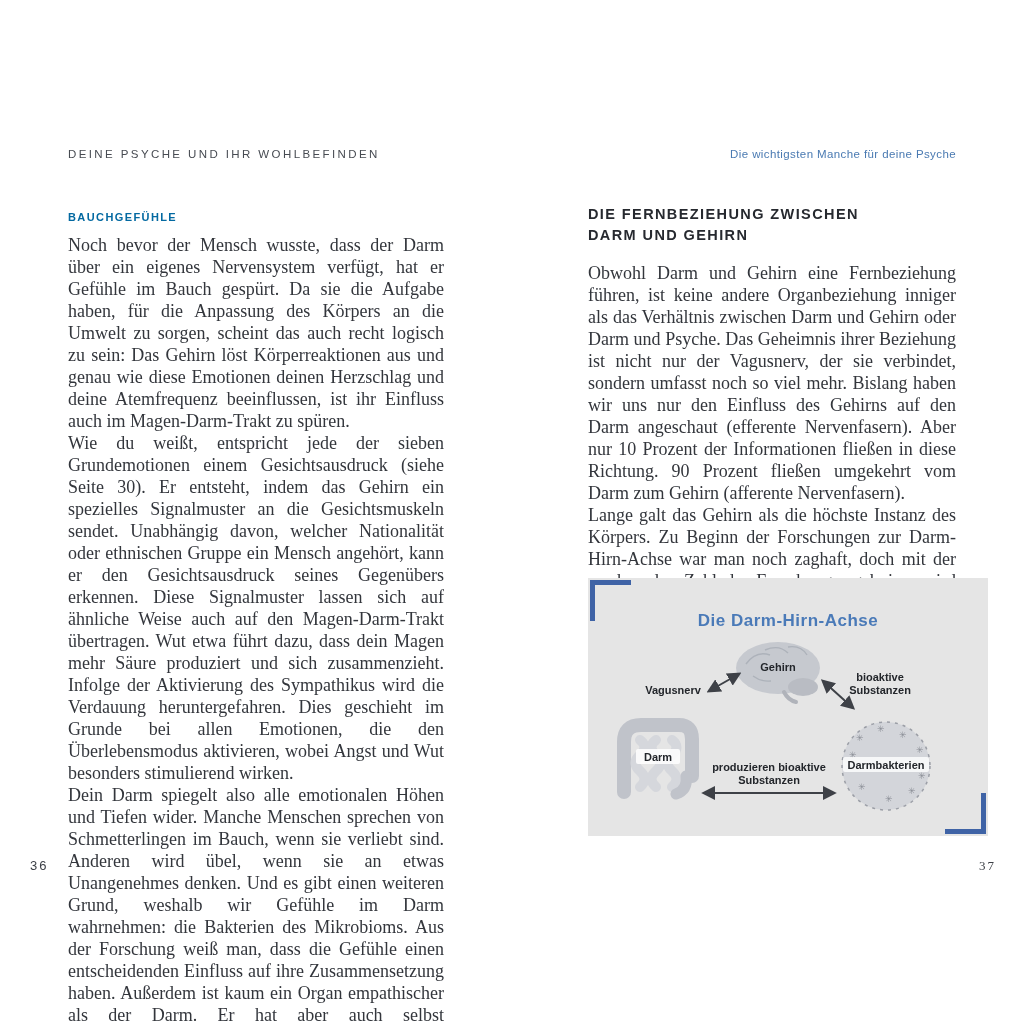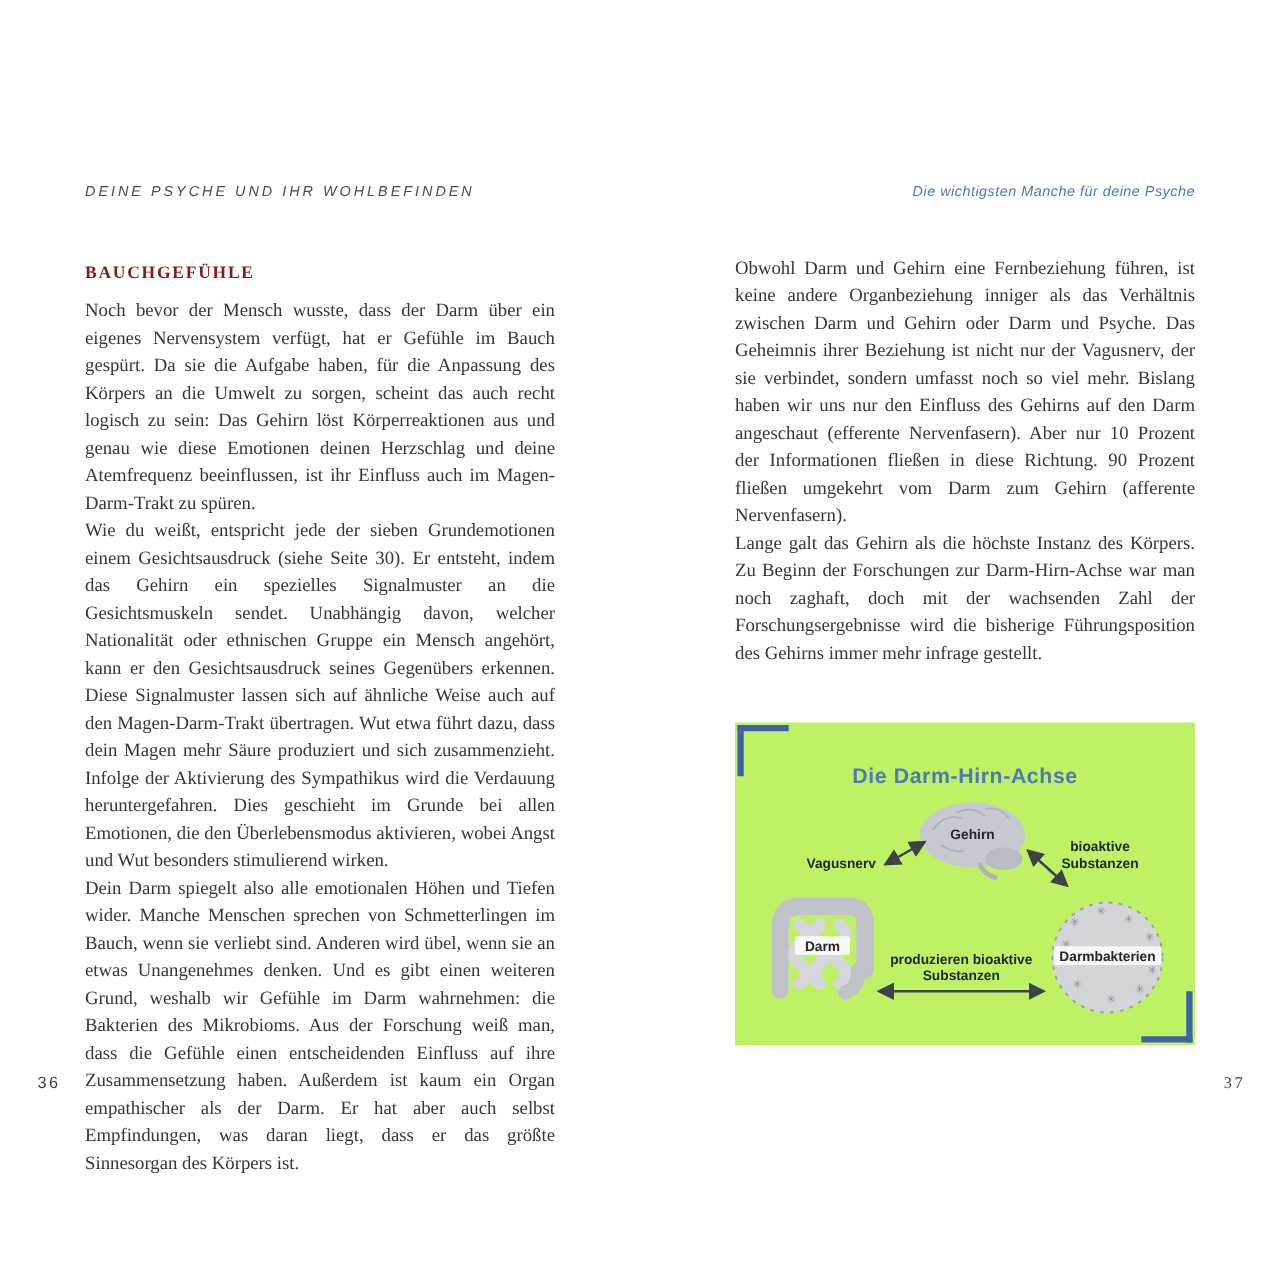--- a/index.html
+++ b/index.html
@@ -2,32 +2,32 @@
 <html lang="de"><head>
 <meta charset="utf-8">
 <style>
   html,body{margin:0;padding:0;}
   body{
     width:1024px;height:1024px;background:#ffffff;position:relative;
     font-family:"Liberation Serif", serif;color:#33363c;
   }
   .spread{position:absolute;inset:0;}
 
-  .running-head{position:absolute;top:148px;font-family:"Liberation Sans",sans-serif;font-size:11.5px;white-space:nowrap;font-style:italic;}
+  .running-head{position:absolute;top:148px;font-family:"Liberation Sans",sans-serif;font-size:11.5px;white-space:nowrap;}
   .running-head.left{left:68px;color:#474b52;letter-spacing:2.4px;}
   .running-head.right{right:68px;color:#4a7ab2;letter-spacing:0.4px;}
 
   .left-col{position:absolute;left:68px;top:211px;width:376px;}
-  .kicker{margin:0 0 11px 0;font-family:Liberation Serif, serif;font-size:14px;letter-spacing:1.4px;color:#7f1d1d;font-weight:bold;}
-  .body-text p{margin:0;font-size:15px;line-height:22px;color:#33363c;text-align:justify;hyphens:auto;-webkit-hyphens:auto;}
+  .kicker{margin:0 0 11px 0;font-family:Liberation Sans, sans-serif;font-size:11px;letter-spacing:1.4px;color:#0369a1;font-weight:bold;}
+  .body-text p{margin:0;font-size:18px;line-height:22px;color:#33363c;text-align:justify;hyphens:auto;-webkit-hyphens:auto;}
 
   .right-col{position:absolute;left:588px;top:204px;width:368px;}
   .right-title{margin:0 0 16px 0;font-family:"Liberation Sans",sans-serif;font-size:14.5px;line-height:21px;letter-spacing:1.4px;color:#26292f;font-weight:bold;}
 
-  .diagram{position:absolute;left:588px;top:578px;width:368px;height:258px;background:#bef264;}
+  .diagram{position:absolute;left:588px;top:578px;width:368px;height:258px;background:#e5e5e5;padding-left:32px;}
   .diagram-title{position:absolute;top:33px;left:0;width:100%;text-align:center;
     font-family:"Liberation Sans",sans-serif;font-weight:bold;font-size:17px;color:#4a7ab8;letter-spacing:0.5px;}
   .bracket{position:absolute;width:36px;height:36px;}
   .bracket.tl{left:2px;top:2px;border-top:5px solid #3f63a6;border-left:5px solid #3f63a6;}
   .bracket.br{right:2px;bottom:2px;border-bottom:5px solid #3f63a6;border-right:5px solid #3f63a6;}
 
   .diagram-svg{position:absolute;left:0;top:0;}
   .diagram-svg text{font-family:"Liberation Sans",sans-serif;font-size:11px;font-weight:bold;fill:#23262b;}
   .diagram-svg text.mark{font-weight:normal;font-size:9px;fill:#8b8e96;}
 
@@ -46,20 +46,24 @@
   <div class="left-col">
     <h3 class="kicker">BAUCHGEFÜHLE</h3>
     <div class="body-text">
       <p>Noch bevor der Mensch wusste, dass der Darm über ein eigenes Nervensystem verfügt, hat er Gefühle im Bauch gespürt. Da sie die Aufgabe haben, für die Anpassung des Körpers an die Umwelt zu sorgen, scheint das auch recht logisch zu sein: Das Gehirn löst Körperreaktionen aus und genau wie diese Emotionen deinen Herzschlag und deine Atemfrequenz beeinflussen, ist ihr Einfluss auch im Magen-Darm-Trakt zu spüren.</p>
       <p>Wie du weißt, entspricht jede der sieben Grundemotionen einem Gesichtsausdruck (siehe Seite 30). Er entsteht, indem das Gehirn ein spezielles Signalmuster an die Gesichtsmuskeln sendet. Unabhängig davon, welcher Nationalität oder ethnischen Gruppe ein Mensch angehört, kann er den Gesichtsausdruck seines Gegenübers erkennen. Diese Signalmuster lassen sich auf ähnliche Weise auch auf den Magen-Darm-Trakt übertragen. Wut etwa führt dazu, dass dein Magen mehr Säure produziert und sich zusammenzieht. Infolge der Aktivierung des Sympathikus wird die Verdauung heruntergefahren. Dies geschieht im Grunde bei allen Emotionen, die den Überlebensmodus aktivieren, wobei Angst und Wut besonders stimulierend wirken.</p>
       <p>Dein Darm spiegelt also alle emotionalen Höhen und Tiefen wider. Manche Menschen sprechen von Schmetterlingen im Bauch, wenn sie verliebt sind. Anderen wird übel, wenn sie an etwas Unangenehmes denken. Und es gibt einen weiteren Grund, weshalb wir Gefühle im Darm wahrnehmen: die Bakterien des Mikrobioms. Aus der Forschung weiß man, dass die Gefühle einen entscheidenden Einfluss auf ihre Zusammensetzung haben. Außerdem ist kaum ein Organ empathischer als der Darm. Er hat aber auch selbst Empfindungen, was daran liegt, dass er das größte Sinnesorgan des Körpers ist.</p>
     </div>
   </div>
 
   <div class="right-col">
+    <h2 class="right-title">
+      <span>DIE FERNBEZIEHUNG ZWISCHEN</span><br>
+      <span>DARM UND GEHIRN</span>
+    </h2>
     <div class="body-text">
       <p>Obwohl Darm und Gehirn eine Fernbeziehung führen, ist keine andere Organbeziehung inniger als das Verhältnis zwischen Darm und Gehirn oder Darm und Psyche. Das Geheimnis ihrer Beziehung ist nicht nur der Vagusnerv, der sie verbindet, sondern umfasst noch so viel mehr. Bislang haben wir uns nur den Einfluss des Gehirns auf den Darm angeschaut (efferente Nervenfasern). Aber nur 10 Prozent der Informationen fließen in diese Richtung. 90 Prozent fließen umgekehrt vom Darm zum Gehirn (afferente Nervenfasern).</p>
       <p>Lange galt das Gehirn als die höchste Instanz des Körpers. Zu Beginn der Forschungen zur Darm-Hirn-Achse war man noch zaghaft, doch mit der wachsenden Zahl der Forschungsergebnisse wird die bisherige Führungsposition des Gehirns immer mehr infrage gestellt.</p>
     </div>
   </div>
 
   <div class="diagram">
     <div class="bracket tl"></div>
     <div class="bracket br"></div>
     <div class="diagram-title">Die Darm-Hirn-Achse</div>

